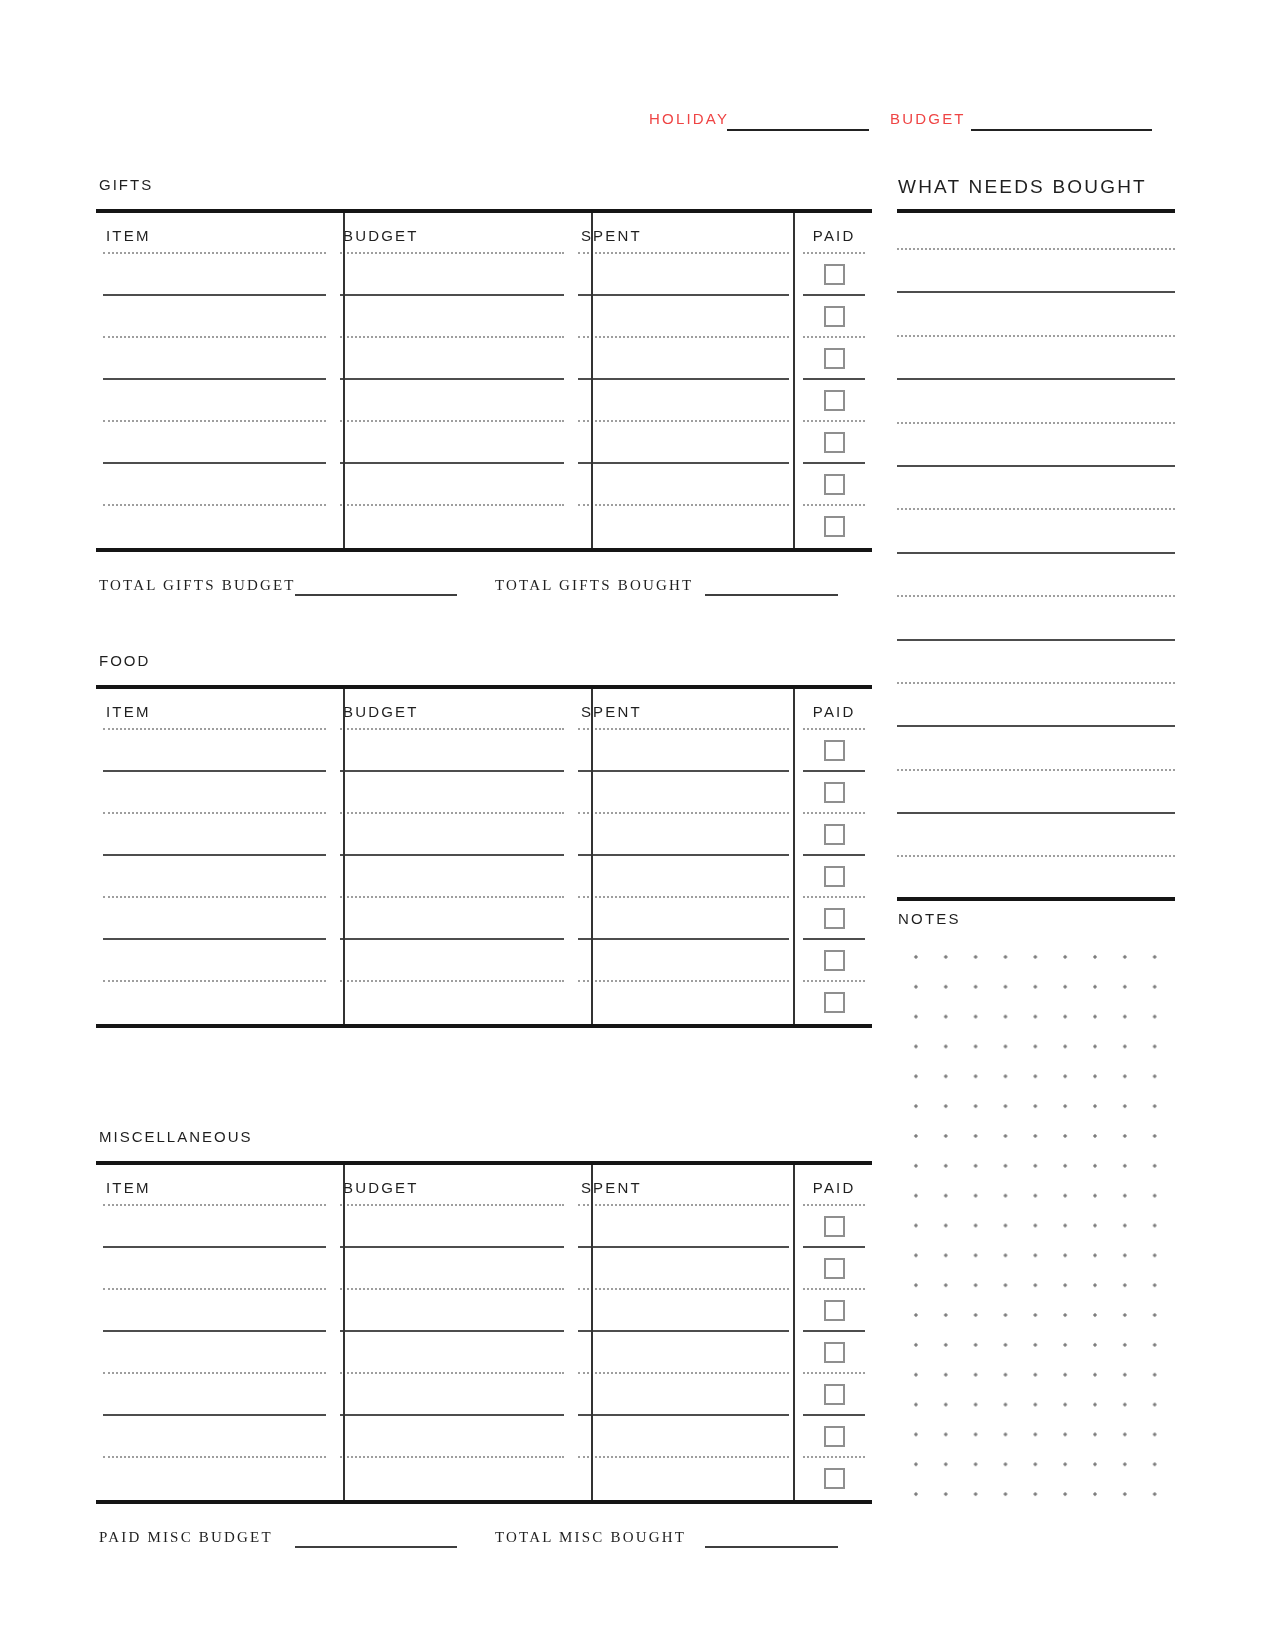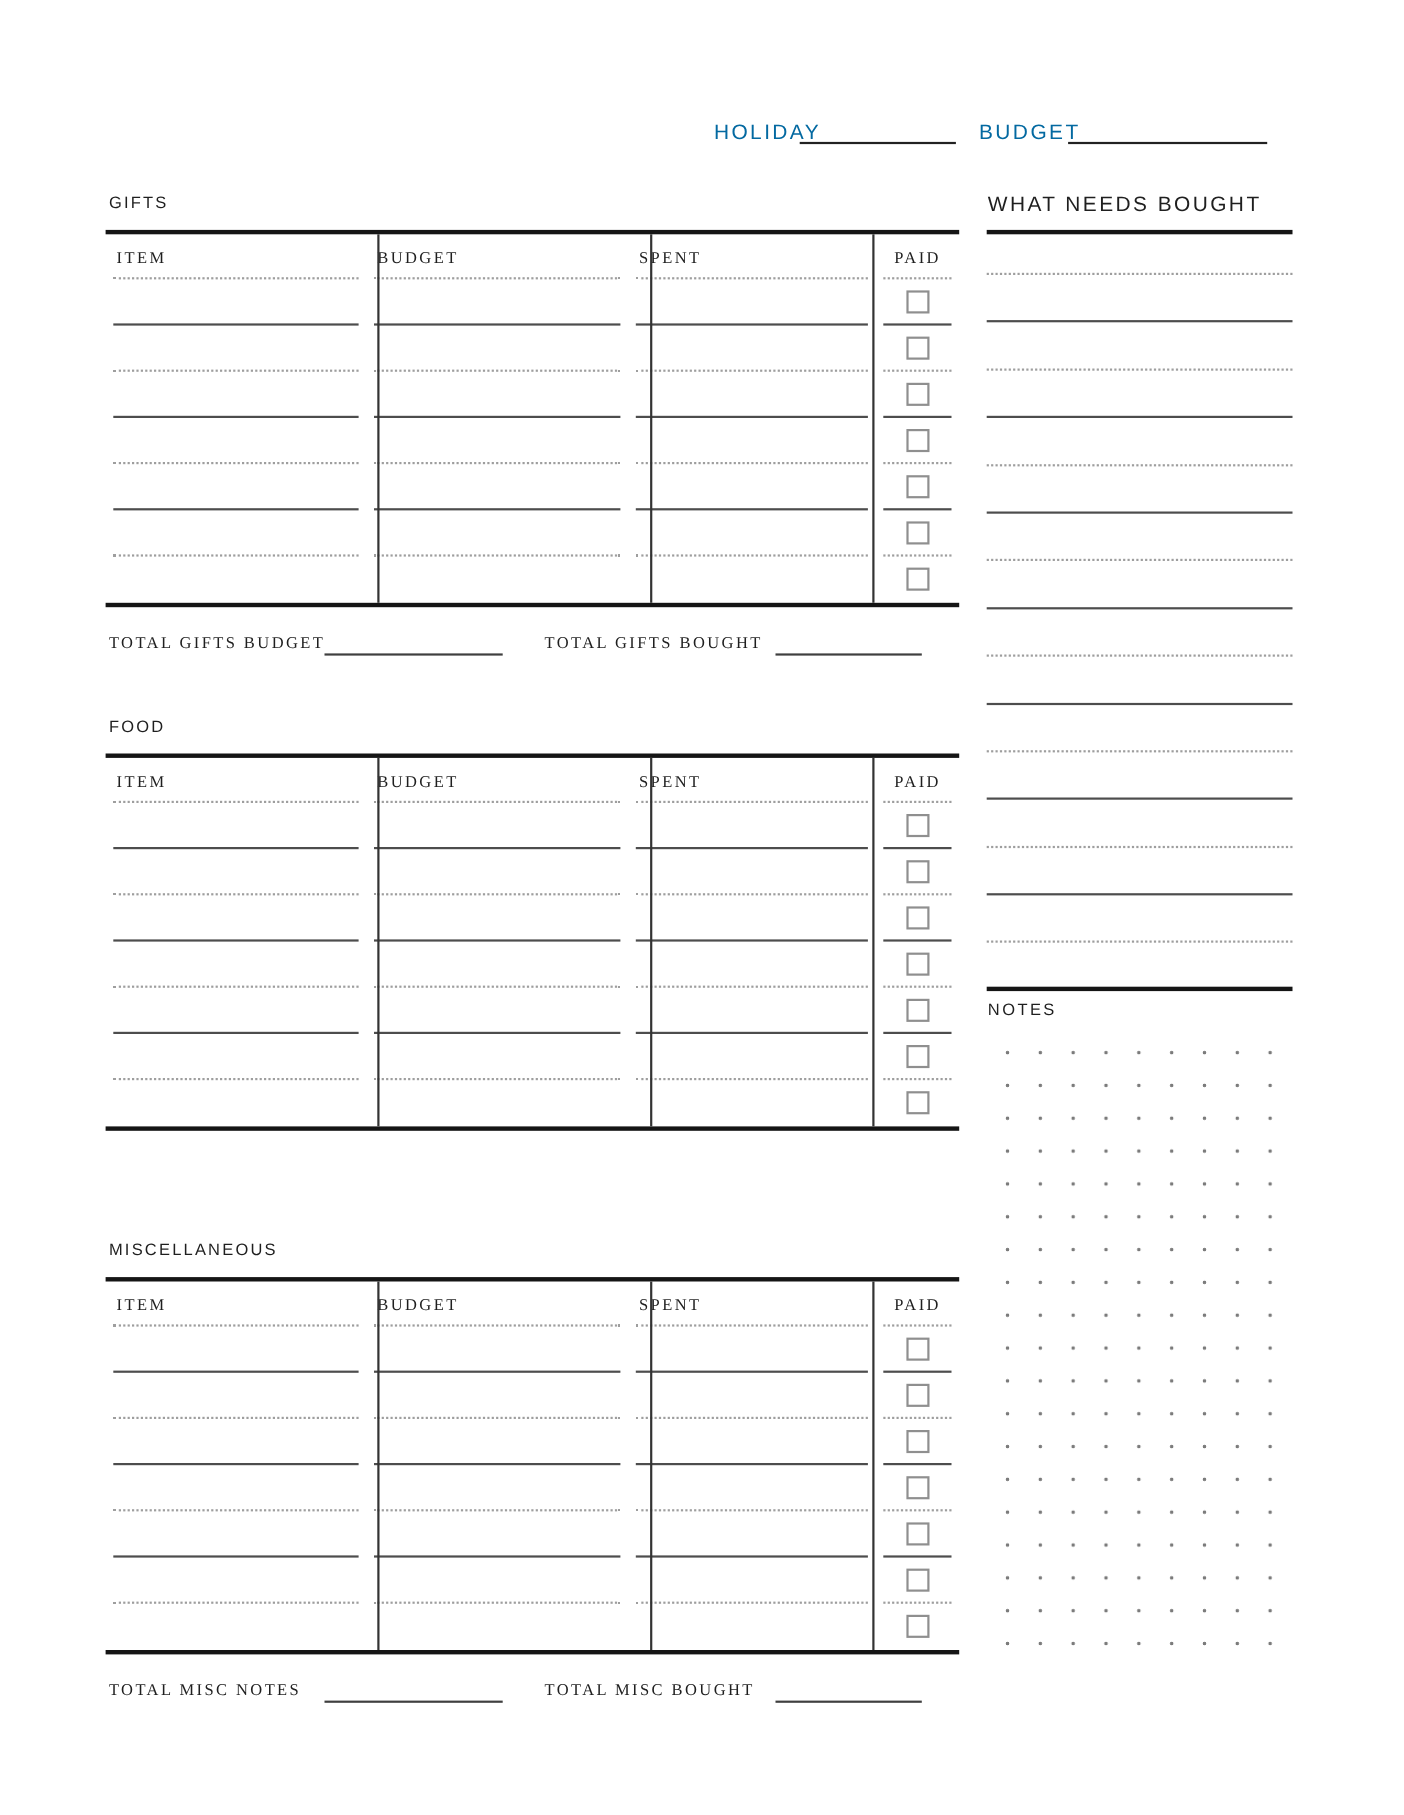--- a/index.html
+++ b/index.html
@@ -8,22 +8,22 @@
     position:relative;width:1276px;height:1650px;background:#ffffff;
     color:#1f1f1f;font-family:"Liberation Sans",sans-serif;overflow:hidden;
   }
   
   .script-title{
     position:absolute;left:94px;top:44px;margin:0;
     font-family:"DejaVu Serif",serif;font-style:italic;font-weight:700;
     font-size:58px;letter-spacing:-3px;color:#171717;white-space:nowrap;
   }
   .hdr-label{
-    position:absolute;top:110px;font-size:19px;letter-spacing:2.2px;
-    color:#0369a1;white-space:nowrap;
+    position:absolute;top:110px;font-size:15px;letter-spacing:2.2px;
+    color:#ef4444;white-space:nowrap;
   }
   .hdr-label.holiday{left:649px;}
   .hdr-label.budget{left:890px;}
   .hdr-line{position:absolute;top:111px;height:18px;border-bottom:2px solid #222;}
   .hdr-line.holiday{left:727px;width:142px;}
   .hdr-line.budget{left:971px;width:181px;}
 
   
   .tracker-section{position:absolute;left:96px;width:776px;height:430px;}
   .sec-gifts{top:176px;}
@@ -35,21 +35,21 @@
   }
   .budget-table{
     position:absolute;left:0;top:33px;width:776px;height:343px;box-sizing:border-box;
     border-top:4px solid #151515;border-bottom:4px solid #151515;background:#fff;
   }
   .t-header{display:flex;height:41px;position:relative;}
   .t-row{display:flex;height:42px;position:relative;}
   .c0{width:247px;}.c1{width:248px;}.c2{width:235px;}.c3{width:79px;}
   .t-hcell{
     position:relative;box-sizing:border-box;display:flex;align-items:flex-end;
-    padding:0 0 10px 10px;font-size:15px;letter-spacing:2.2px;color:#1f1f1f;font-family:Liberation Serif, serif;
+    padding:0 0 10px 10px;font-size:15px;letter-spacing:2.2px;color:#1f1f1f;
   }
   .t-hcell.c3{justify-content:center;padding-left:0;}
   .t-hcell::after{
     content:"";position:absolute;left:7px;right:7px;bottom:0;
     border-bottom:2px dotted #9e9e9e;
   }
   .t-cell{position:relative;box-sizing:border-box;}
   .t-row.solid  .t-cell::after,
   .t-row.dotted .t-cell::after{
     content:"";position:absolute;left:7px;right:7px;bottom:0;
@@ -309,21 +309,21 @@
           <div class="t-cell c2"></div>
           <div class="t-cell c3">
             <div class="checkbox"></div>
           </div>
         </div>
         <div class="vsep" style="left: 247px;"></div>
         <div class="vsep" style="left: 495px;"></div>
         <div class="vsep" style="left: 697px;"></div>
       </div>
     <div class="totals">
-      <span class="t-total-label first">TOTAL MISC NOTES</span>
+      <span class="t-total-label first">PAID MISC BUDGET</span>
       <span class="t-total-line first"></span>
       <span class="t-total-label second">TOTAL MISC BOUGHT</span>
       <span class="t-total-line second"></span>
     </div>
   </section>
 
   <aside class="sidebar">
     <div class="sidebar-heading">WHAT NEEDS BOUGHT</div>
     <div class="sb-thick-top"></div>
     <div class="sb-lines">

